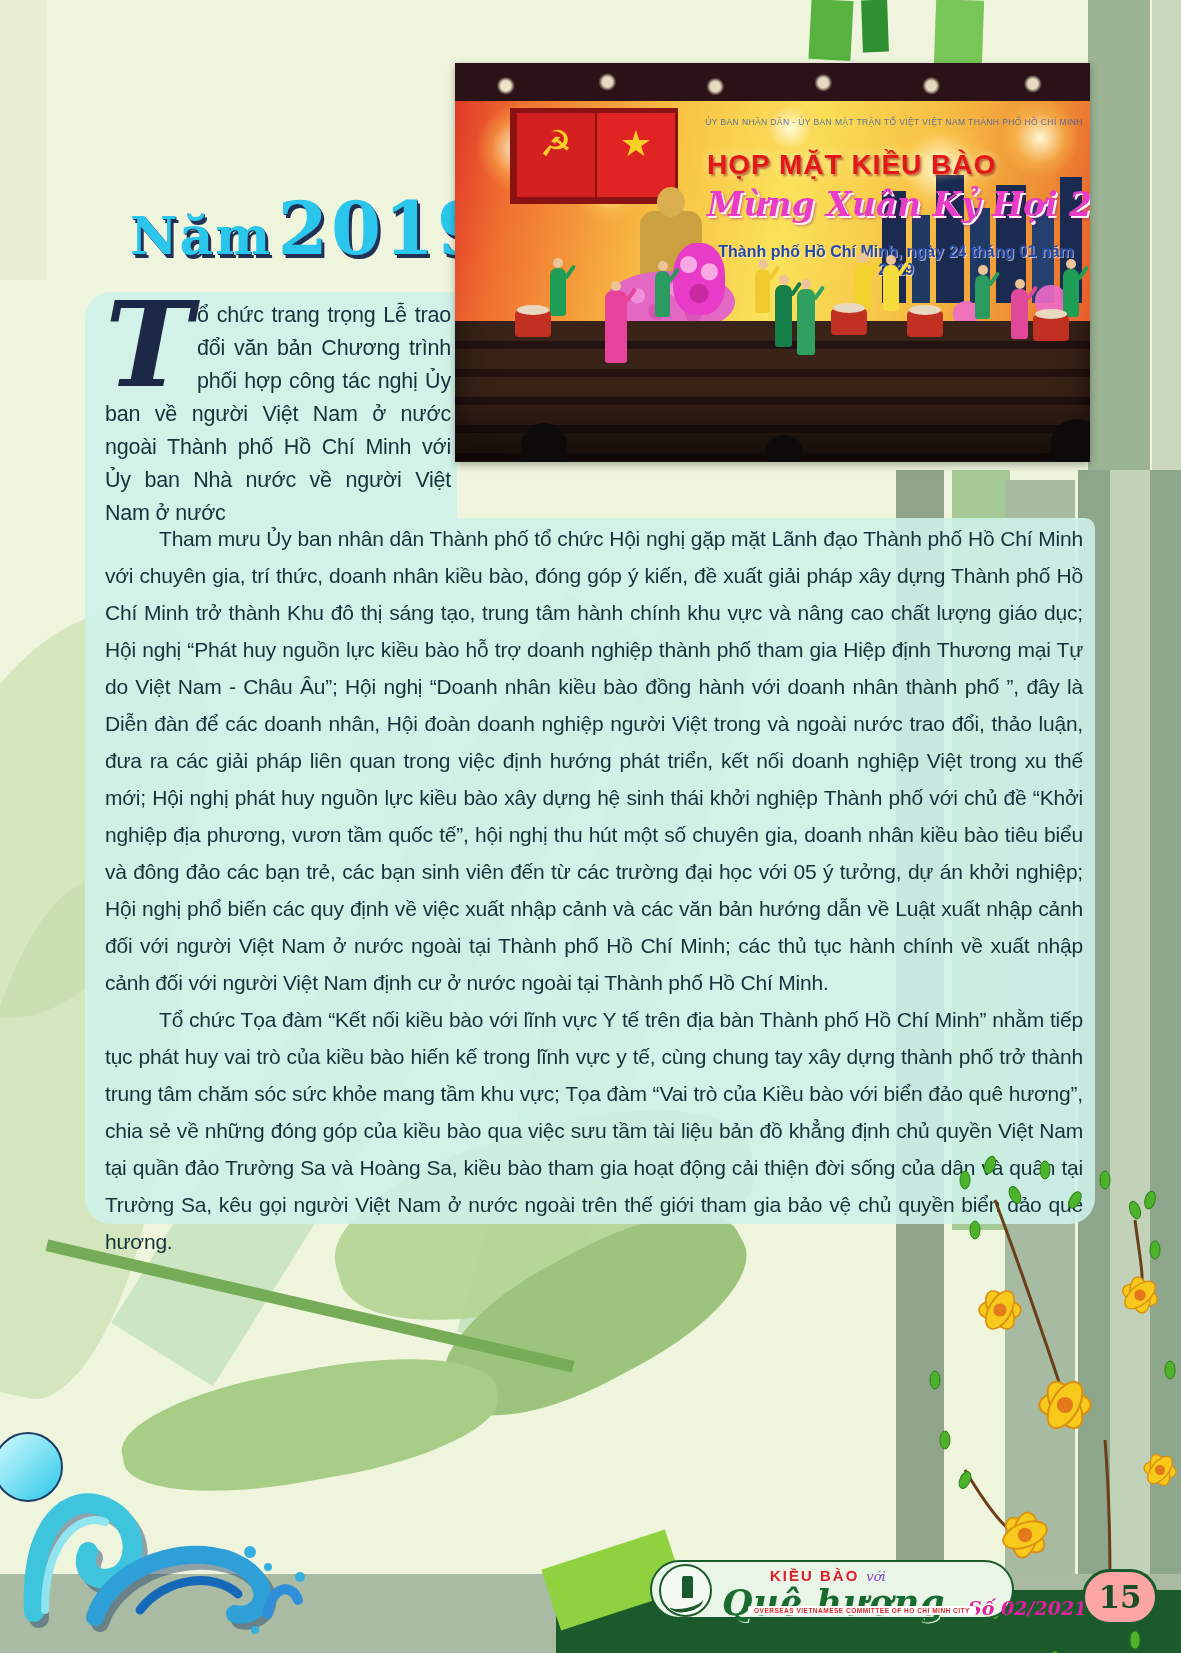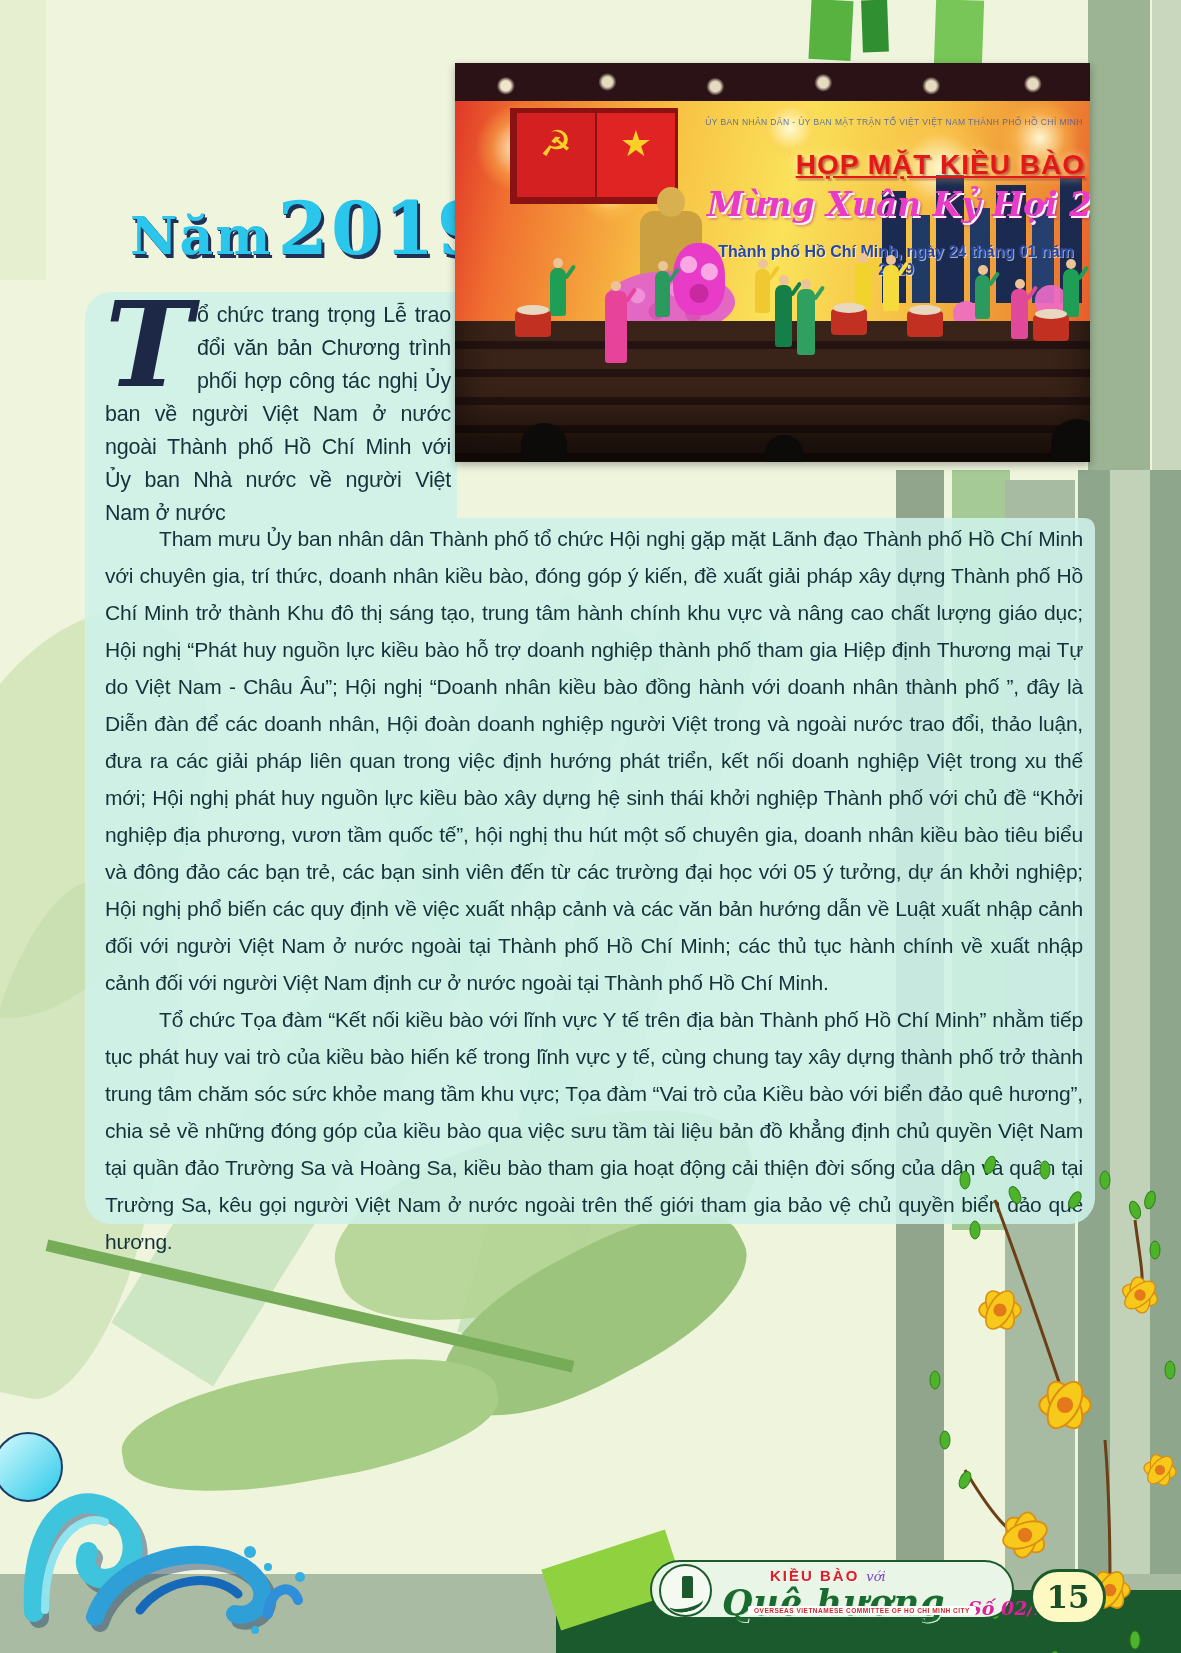--- a/index.html
+++ b/index.html
@@ -39,23 +39,23 @@
                  #f6c044 72%,#ee8c34 90%,#e85c2c 100%); }
   .fw { position:absolute; border-radius:50%;
         background:radial-gradient(circle, rgba(255,252,220,.95) 0%, rgba(255,205,90,.35) 45%, transparent 70%); }
   .flagback { position:absolute; left:55px; top:45px; width:168px; height:96px; background:#8a1212; }
   .flag { position:absolute; top:50px; width:78px; height:84px; display:flex; align-items:flex-start;
           justify-content:center; font-size:36px; color:#f8d028; padding-top:10px; }
   .flag.f1 { left:62px;  background:#d42020; }
   .flag.f2 { left:142px; background:#e02424; }
   .ph-org  { position:absolute; left:250px; top:54px; width:378px; text-align:center;
              font-size:8.5px; color:#3858b0; opacity:.8; letter-spacing:.4px; z-index:3; }
-  .ph-title{ position:absolute; left:252px; top:86px; width:378px; text-align:right;
+  .ph-title{ position:absolute; left:252px; top:86px; width:378px; text-align:left;
              font-size:28px; font-weight:bold; color:#e41818; letter-spacing:1px; z-index:3;
-             text-shadow:2px 2px 2px rgba(130,10,10,.5), 0 0 8px #fff3b8; white-space:nowrap;text-decoration:underline; }
+             text-shadow:2px 2px 2px rgba(130,10,10,.5), 0 0 8px #fff3b8; white-space:nowrap; }
   .ph-sub  { position:absolute; left:252px; top:122px; width:378px; text-align:center;
              font-family:"DejaVu Serif", serif; font-style:italic; font-weight:bold;
              font-size:33px; color:#e83cc8; z-index:3; white-space:nowrap;
              text-shadow:2px 2px 0 #fff0f8, 3px 3px 3px rgba(140,0,110,.45); }
   .ph-date { position:absolute; left:252px; top:180px; width:378px; text-align:center;
              font-size:16px; font-weight:bold; color:#2848a8; z-index:3;
              text-shadow:1px 1px 0 rgba(255,255,255,.6); }
   .bust { position:absolute; left:185px; top:148px; width:62px; height:70px; background:#caa040;
           border-radius:14px 14px 4px 4px; z-index:2; }
   .bust::before { content:""; position:absolute; left:17px; top:-24px; width:28px; height:30px;
@@ -116,22 +116,22 @@
   .kieubao { font-size:15px; font-weight:bold; color:#d42428; letter-spacing:2px;
       text-shadow:1px 1px 0 #ffffff, -1px -1px 0 #ffd9d9; }
   .voi { font-family:"DejaVu Serif", serif; font-style:italic; font-size:13px; color:#8040c8; margin-left:7px; }
   .bt-row2 { position:absolute; left:70px; top:20px; white-space:nowrap; }
   .queh { font-family:"DejaVu Serif", serif; font-style:italic; font-weight:bold; font-size:35px;
       color:#1a6b30; letter-spacing:1px; text-shadow:1px 1px 0 #d8ecd8; }
   .issue { font-family:"DejaVu Serif", serif; font-style:italic; font-weight:bold; font-size:19px;
       color:#e020a0; margin-left:8px; }
   .bt-row3 { position:absolute; left:96px; bottom:2px; background:#ffffff; padding:1px 6px;
       font-size:6.5px; font-weight:bold; color:#d42428; letter-spacing:.5px; border-radius:2px; }
-  .page-num { position:absolute; left:1030px; top:1569px; width:76px; height:56px; z-index:7;
-      background:#fef9c3; border:3px solid #1b5a2c; border-radius:28px;
+  .page-num { position:absolute; left:1082px; top:1569px; width:76px; height:56px; z-index:7;
+      background:#fca5a5; border:3px solid #1b5a2c; border-radius:28px;
       display:flex; align-items:center; justify-content:center;
       font-family:"DejaVu Serif", serif; font-weight:bold; font-size:31px; color:#194f28; }
   .svgdecor { position:absolute; z-index:3; }
 </style>
 </head>
 <body>
 
 <div class="page">
 
   <div>

